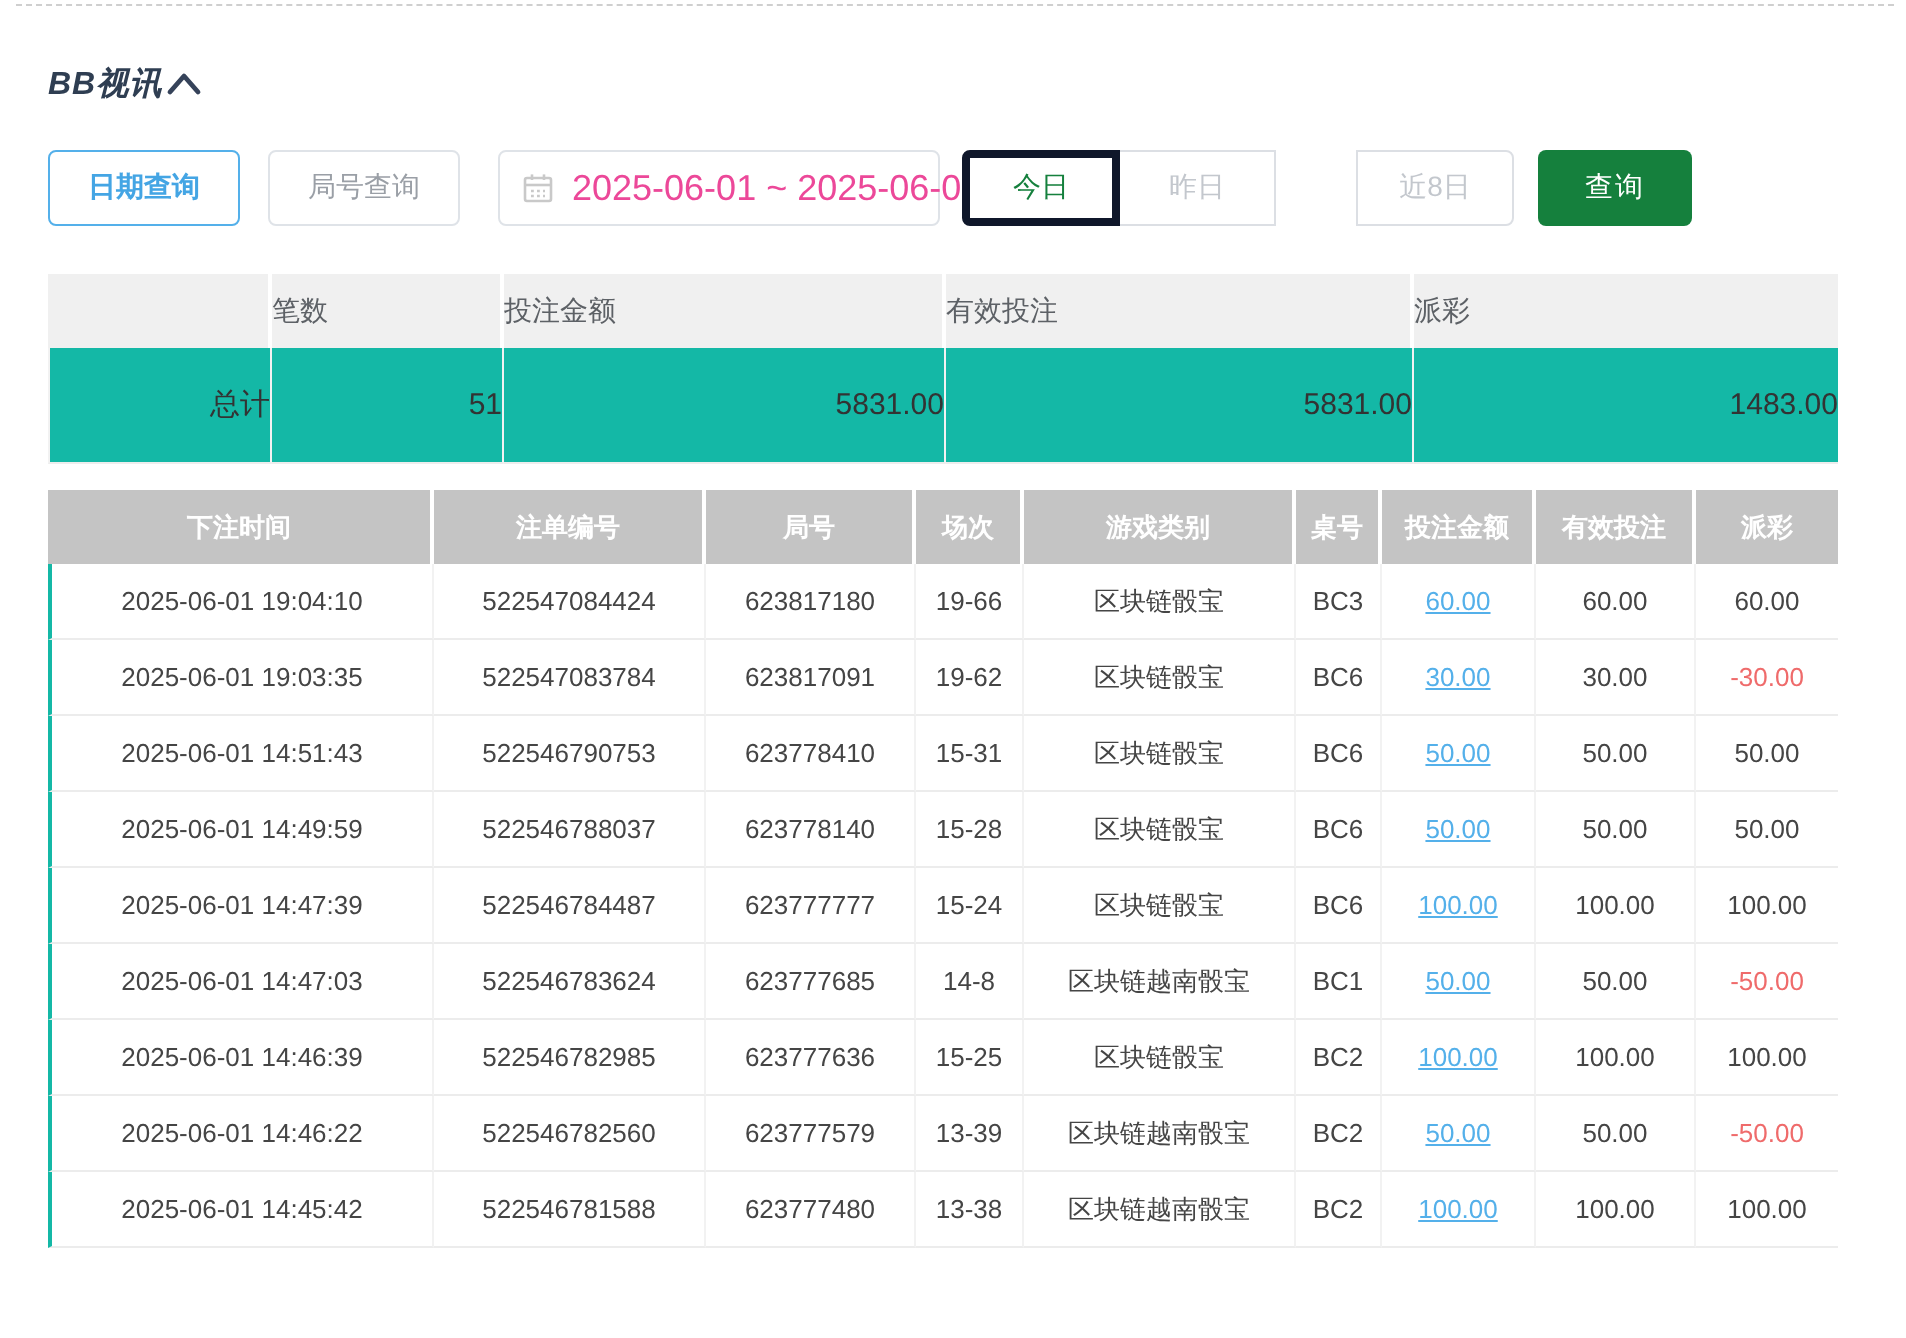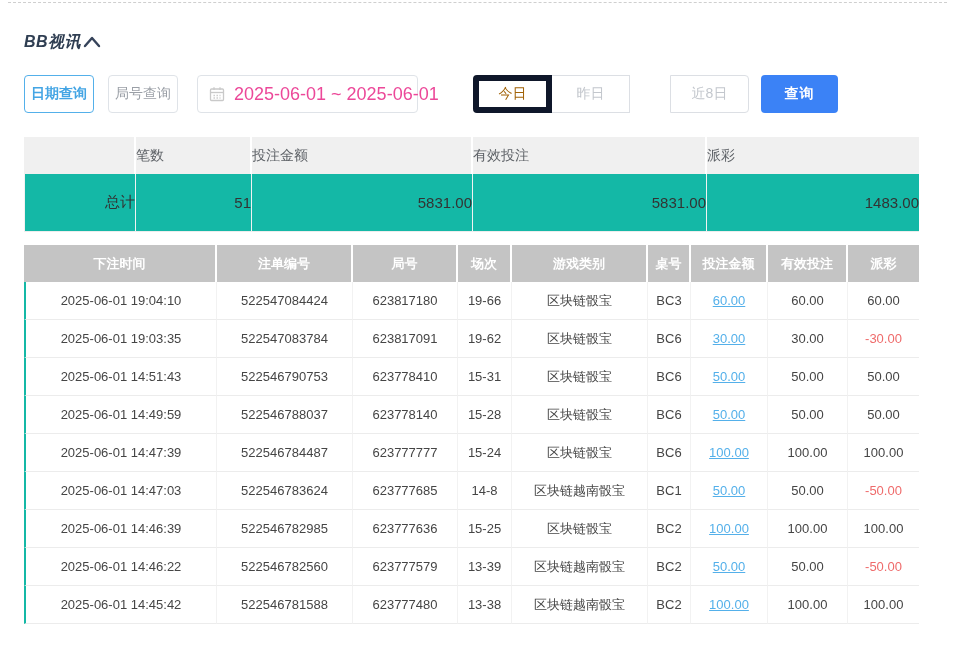--- a/index.html
+++ b/index.html
@@ -10,32 +10,32 @@
 
   .container { padding: 0 34px 0 24px; }
 
   
   .panel-header { display: flex; align-items: center; margin-top: 28px; height: 22px; font-style: italic; }
   .panel-title { font-size: 16px; font-weight: bold; color: #2f3e52; letter-spacing: 0.5px; }
   .collapse-btn { width: 22px; height: 18px; cursor: pointer; display: flex; align-items: center; justify-content: center; background: none; border: none; }
 
   
   .filter-row { margin-top: 22px; display: flex; align-items: center; height: 38px; }
-  .tab-btn { height: 38px; padding: 0 6px; border-radius: 4px; font-size: 14px; background: #fff; cursor: pointer; font-family: inherit; }
+  .tab-btn { height: 38px; padding: 0 19px; border-radius: 4px; font-size: 14px; background: #fff; cursor: pointer; font-family: inherit; }
   .tab-btn.active { border: 1px solid #54b0ea; color: #44a5e4; font-weight: bold; }
   .tab-btn.inactive { border: 1px solid #dfe3e8; color: #9a9fa6; margin-left: 14px; }
   .date-field { margin-left: 19px; width: 221px; height: 38px; border: 1px solid #dfe3e8; border-radius: 4px; display: flex; align-items: center; padding: 0 11px; cursor: pointer; background: #fff; }
   .date-field .cal-icon { display: flex; margin-right: 9px; }
   .date-field .date-text { font-size: 18px; color: #ec4899; white-space: nowrap; }
   .quick-group { margin-left: 11px; display: flex; }
   .quick { width: 79px; height: 38px; background: #fff; border: 1px solid #dcdfe4; color: #c3c7cd; font-size: 14px; margin-left: -1px; cursor: pointer; font-family: inherit; }
   .quick:first-child { border-radius: 4px 0 0 4px; margin-left: 0; }
   .quick:last-child { border-radius: 0 4px 4px 0; margin-left: 40px; }
-  .quick.active { border: 6px solid #0f172a; color: #a16207; position: relative; z-index: 1; margin-left: 44px; }
-  .search-btn { margin-left: 12px; width: 77px; height: 38px; background: #3b82f6; color: #fff; border: none; border-radius: 4px; font-size: 14px; font-weight: bold; cursor: pointer; letter-spacing: 1px; font-family: inherit; }
+  .quick.active { border: 4px solid #0f172a; color: #15803d; position: relative; z-index: 1; }
+  .search-btn { margin-left: 12px; width: 77px; height: 38px; background: #15803d; color: #fff; border: none; border-radius: 4px; font-size: 14px; font-weight: normal; cursor: pointer; letter-spacing: 1px; font-family: inherit; }
 
   
   table { border-collapse: separate; border-spacing: 0; table-layout: fixed; width: 895px; }
   .summary-table { margin-top: 24px; }
   .summary-table th { background: #f0f0f0; height: 37px; font-weight: 400; color: #5d6166; font-size: 14px; text-align: left; border-right: 2px solid #fff; }
   .summary-table th:last-child { border-right: none; }
   .summary-table td { height: 58px; font-size: 15px; color: #333; text-align: right; border-bottom: 1px solid #ededed; border-right: 1px solid #f2f2f2; background: #14b8a6; }
   .summary-table td:last-child { border-right: none; }
   .summary-table td:first-child { border-left: 1px solid #f2f2f2; }
 

